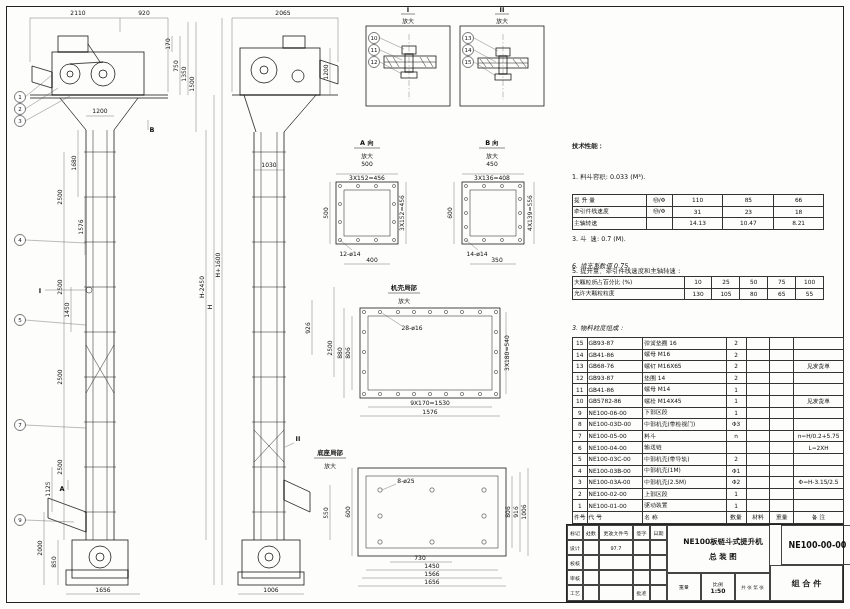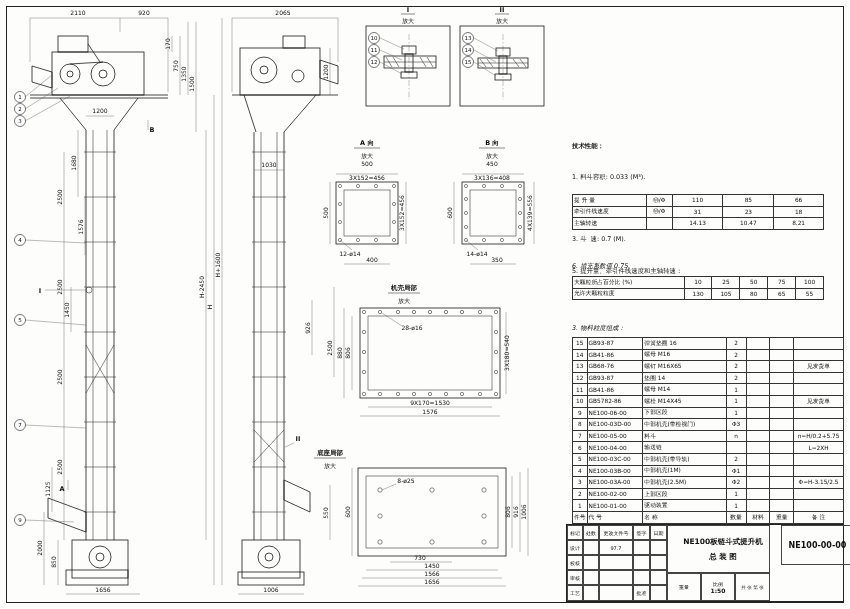--- a/index.html
+++ b/index.html
@@ -679,15 +679,16 @@
         <div style="font-size:7.5px;font-weight:bold;margin-top:5px;">总  装  图</div>
       </div>
       <div class="cell" style="left:100px;top:48px;width:34px;height:28px;">重量</div>
       <div class="cell" style="left:134px;top:48px;width:34px;height:28px;flex-direction:column;">
         <div>比例</div>
         <div style="font-size:6px;font-weight:bold;">1:50</div>
       </div>
       <div class="cell" style="left:168px;top:48px;width:35px;height:28px;font-size:4.5px;">共 张 第 张</div>
 
       <div class="cell big" style="left:214px;top:0;width:73px;height:40px;">NE100-00-00</div>
+      <div class="cell" style="left:203px;top:40px;width:73px;height:36px;font-size:8px;font-weight:bold;">组 合 件</div>
     </div>
   </div>
 </div>
 
 </body></html>

